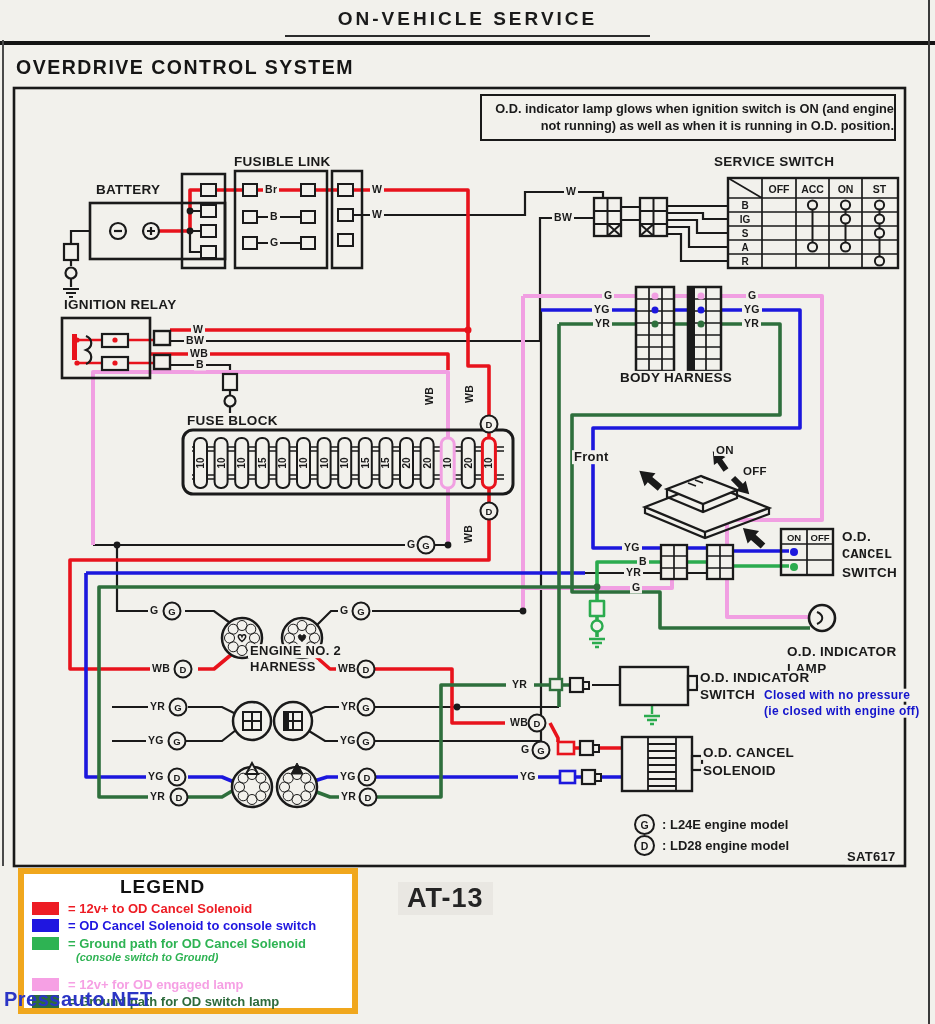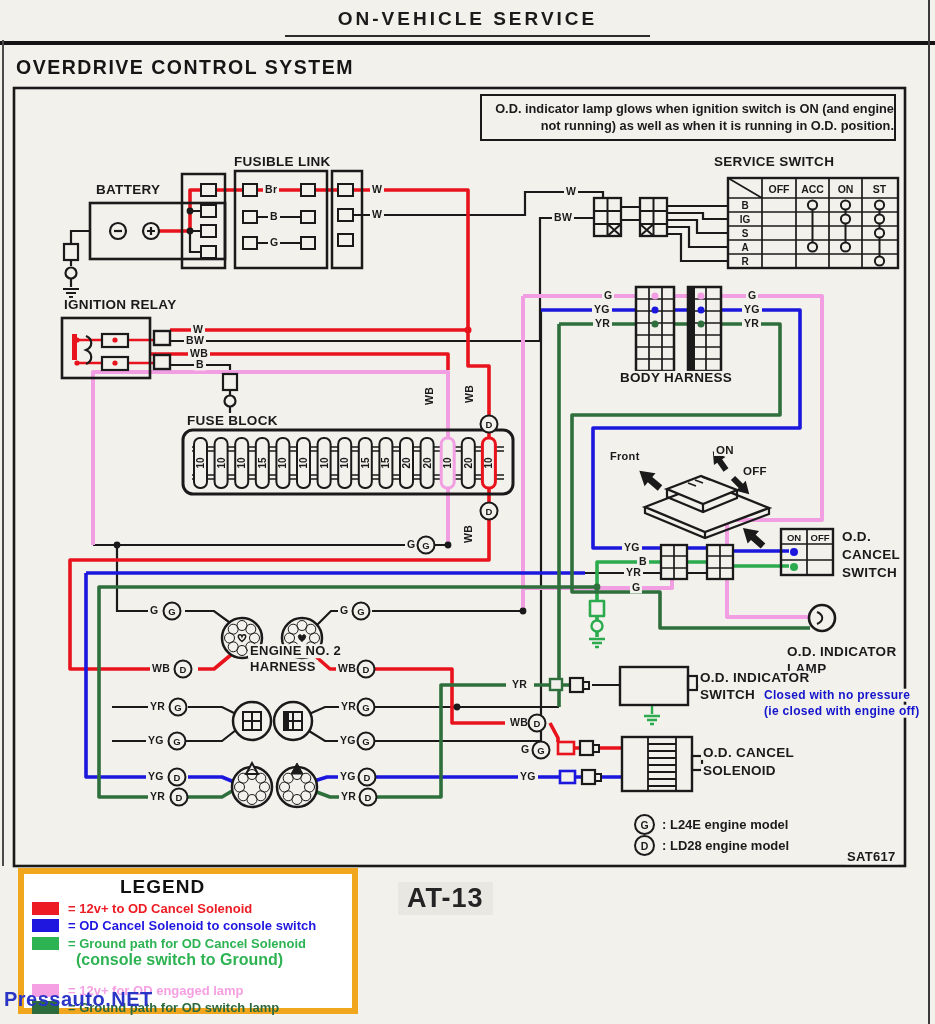--- a/index.html
+++ b/index.html
@@ -30,21 +30,21 @@
   .inline-circ{position:static;transform:none;display:inline-flex;width:17px;height:17px;
     border:2.2px solid #1a1a1a;border-radius:50%;font-size:10.5px;margin-right:7px;
     align-items:center;justify-content:center;font-weight:bold;background:#f2f1ec;}
   #at13{position:absolute;left:398px;top:882px;font-size:27px;font-weight:bold;
     letter-spacing:1px;color:#242424;background:#e9e7e2;padding:1px 9px;z-index:3;}
   #legend{position:absolute;left:18px;top:868px;width:320px;height:132px;
     background:#ffffff;border:6px solid #f0a71d;z-index:4;padding:2px 0 0 8px;}
   .legend-title{font-size:19px;font-weight:bold;color:#111;margin:0 0 1px 88px;letter-spacing:1px;}
   .legend-row{display:flex;align-items:center;margin-top:2.5px;font-size:13px;font-weight:bold;}
   .legend-swatch{display:inline-block;width:27px;height:13px;margin-right:9px;flex:none;}
-  .legend-sub{margin:0 0 8px 44px;font-size:16px;font-weight:bold;}
+  .legend-sub{margin:0 0 8px 44px;font-size:11px;font-weight:bold;font-style:italic;}
   #watermark{position:absolute;left:4px;top:988px;font-size:20px;font-weight:bold;
     color:#2b35c5;z-index:6;letter-spacing:.5px;}
   .edge-left{position:absolute;left:2px;top:40px;width:2px;height:826px;background:#4a4a4a;}
   .edge-right{position:absolute;left:928px;top:0;width:2px;height:1024px;background:#3a3a3a;}
 </style>
 </head>
 <body>
 
 <div id="page">
 
@@ -390,25 +390,25 @@
 
   <div id="labels-layer">
       <span class="lbl" style="left: 94px; top: 190px; font-size: 13.5px;">BATTERY</span>
       <span class="lbl" style="left: 232px; top: 162px; font-size: 13.5px;">FUSIBLE LINK</span>
       <span class="lbl" style="left: 712px; top: 162px; font-size: 13.5px;">SERVICE SWITCH</span>
       <span class="lbl" style="left: 62px; top: 305px; font-size: 13.5px;">IGNITION RELAY</span>
       <span class="lbl" style="left: 185px; top: 421px; font-size: 13.5px;">FUSE BLOCK</span>
       <span class="lbl" style="left: 618px; top: 378px; font-size: 13.5px;">BODY HARNESS</span>
       <span class="lbl" style="left: 248px; top: 651px; font-size: 13px;">ENGINE NO. 2</span>
       <span class="lbl" style="left: 248px; top: 667px; font-size: 13px;">HARNESS</span>
-      <span class="lbl" style="left: 608px; top: 457px; font-size: 11px;">Front</span>
+      <span class="lbl" style="left: 572px; top: 457px; font-size: 13px;">Front</span>
       <span class="lbl" style="left: 714px; top: 450px; font-size: 11.5px;">ON</span>
       <span class="lbl" style="left: 741px; top: 471px; font-size: 11.5px;">OFF</span>
       <span class="lbl" style="left: 840px; top: 537px; font-size: 13.5px;">O.D.</span>
-      <span class="lbl" style="left: 840px; top: 555px; font-size: 13.5px;">CANCEL</span>
+      <span class="lbl" style="left: 840px; top: 555px; font-size: 13.5px; font-family: Liberation Mono, monospace;">CANCEL</span>
       <span class="lbl" style="left: 840px; top: 573px; font-size: 13.5px;">SWITCH</span>
       <span class="lbl" style="left: 785px; top: 652px; font-size: 13.5px;">O.D. INDICATOR</span>
       <span class="lbl" style="left: 785px; top: 669px; font-size: 13.5px;">LAMP</span>
       <span class="lbl" style="left: 698px; top: 678px; font-size: 13.5px;">O.D. INDICATOR</span>
       <span class="lbl" style="left: 698px; top: 695px; font-size: 13.5px;">SWITCH</span>
       <span class="lbl" style="left: 762px; top: 695px; font-size: 12px; color: rgb(20, 20, 204);">Closed with no pressure</span>
       <span class="lbl" style="left: 762px; top: 711px; font-size: 12px; color: rgb(20, 20, 204);">(ie closed with engine off)</span>
       <span class="lbl" style="left: 701px; top: 753px; font-size: 13.5px;">O.D. CANCEL</span>
       <span class="lbl" style="left: 701px; top: 771px; font-size: 13.5px;">SOLENOID</span>
       <span class="lbl" style="left: 845px; top: 857px; font-size: 13px;">SAT617</span>

